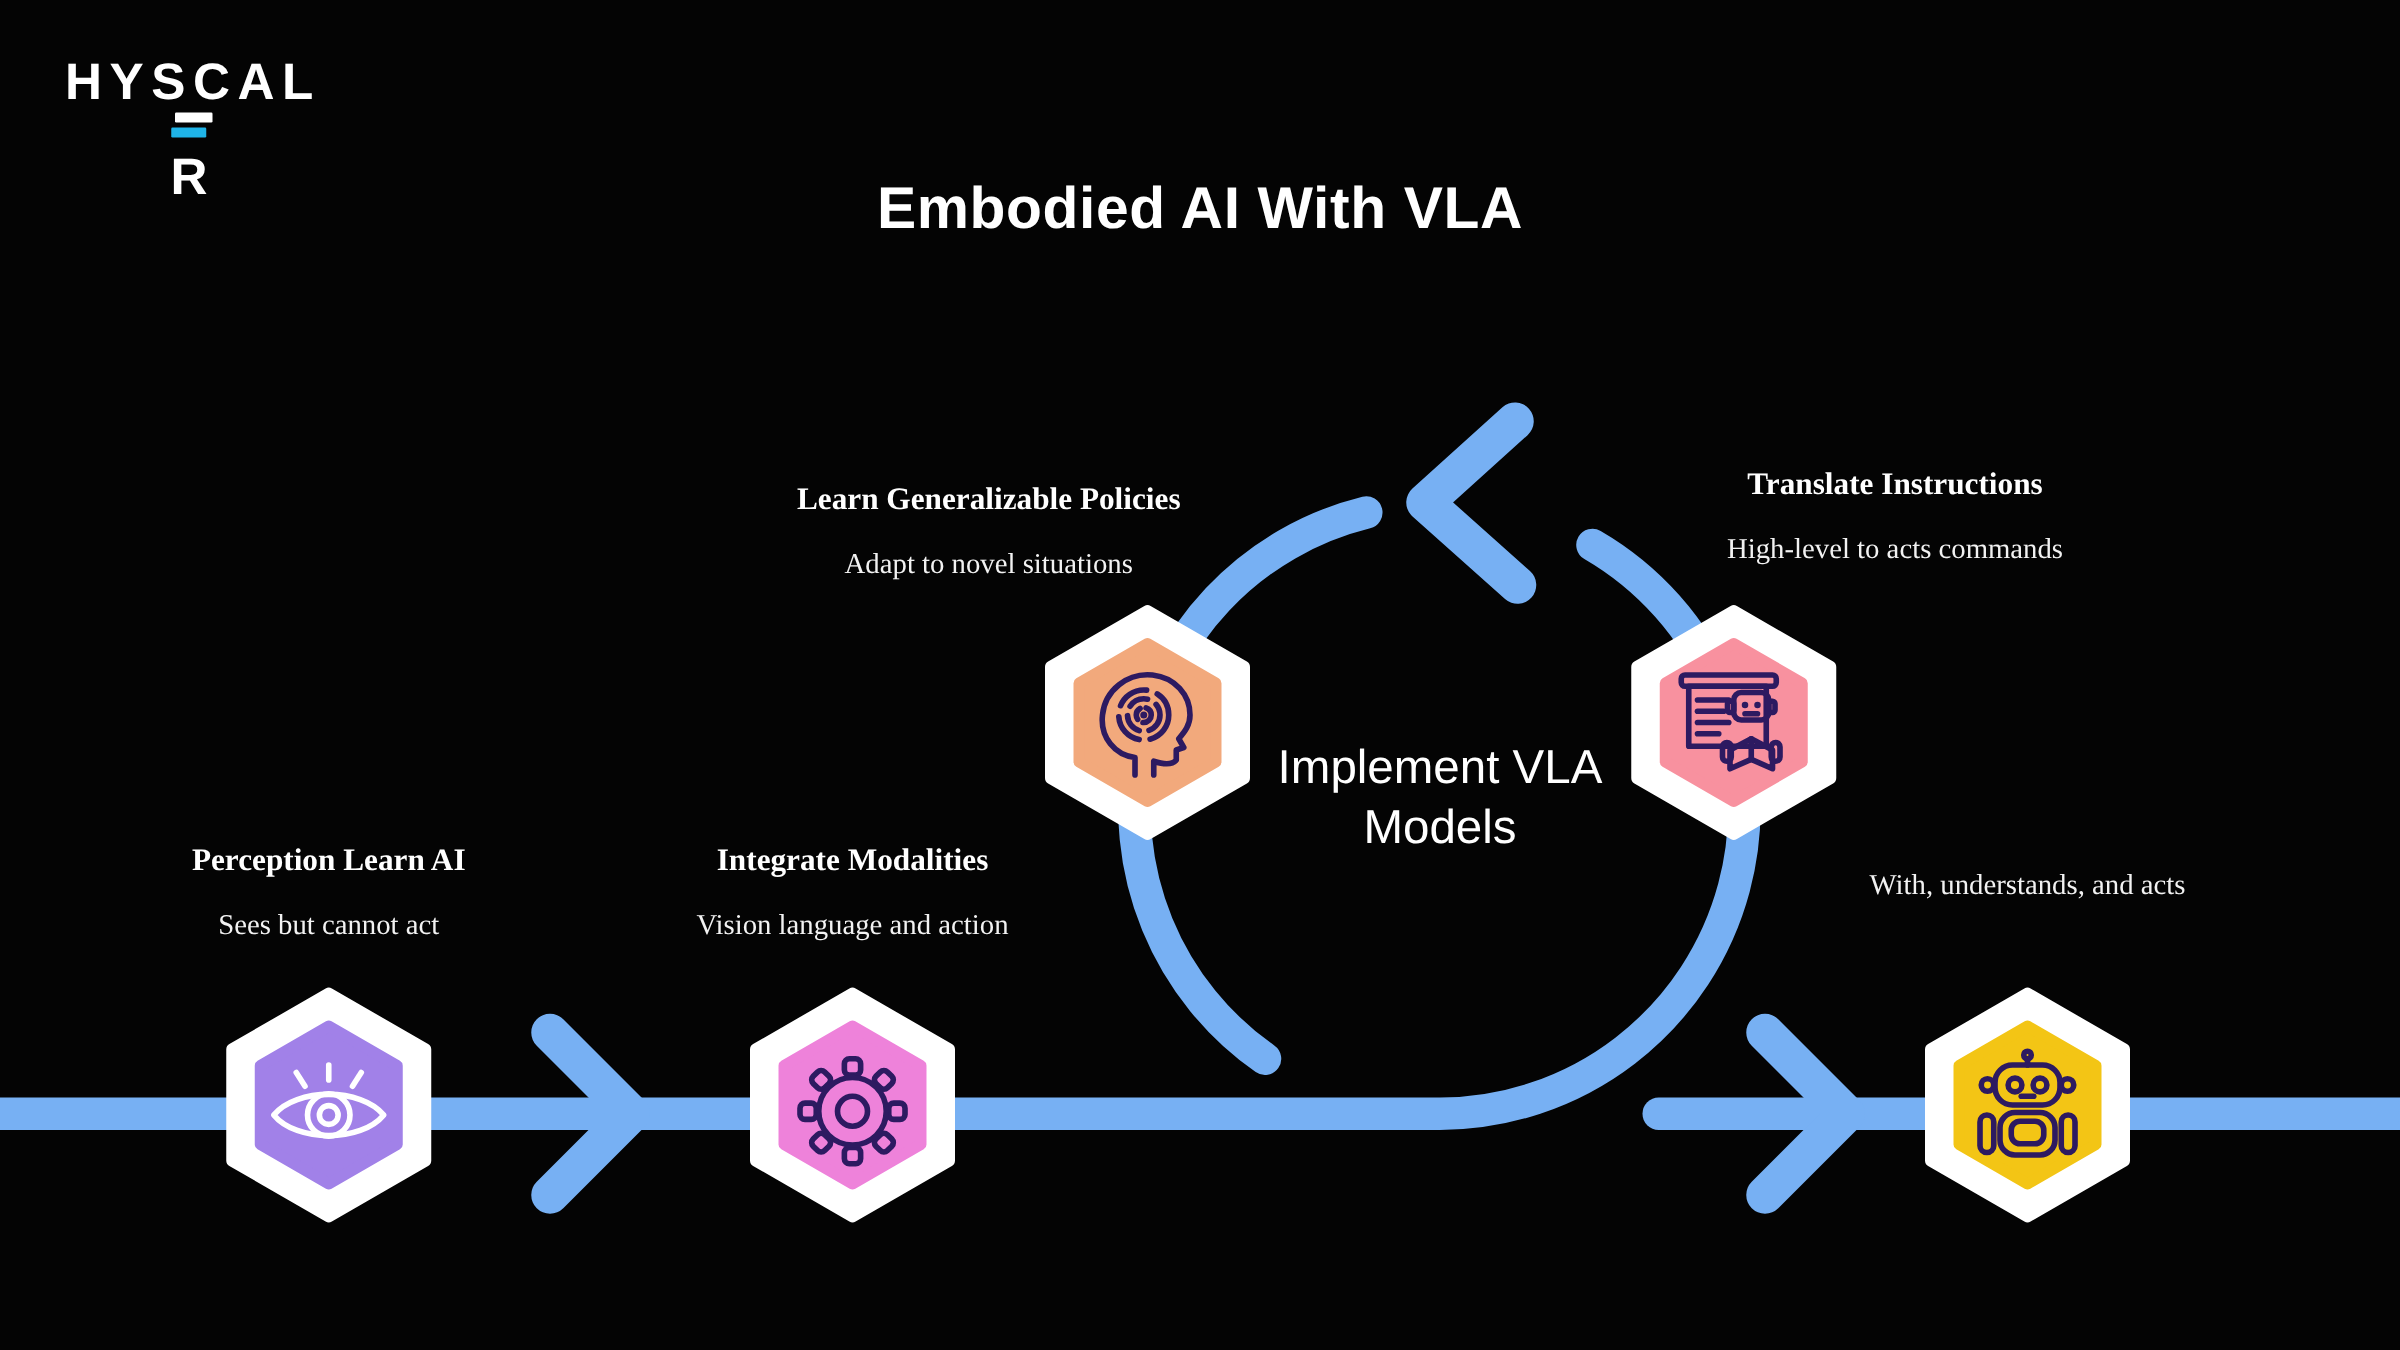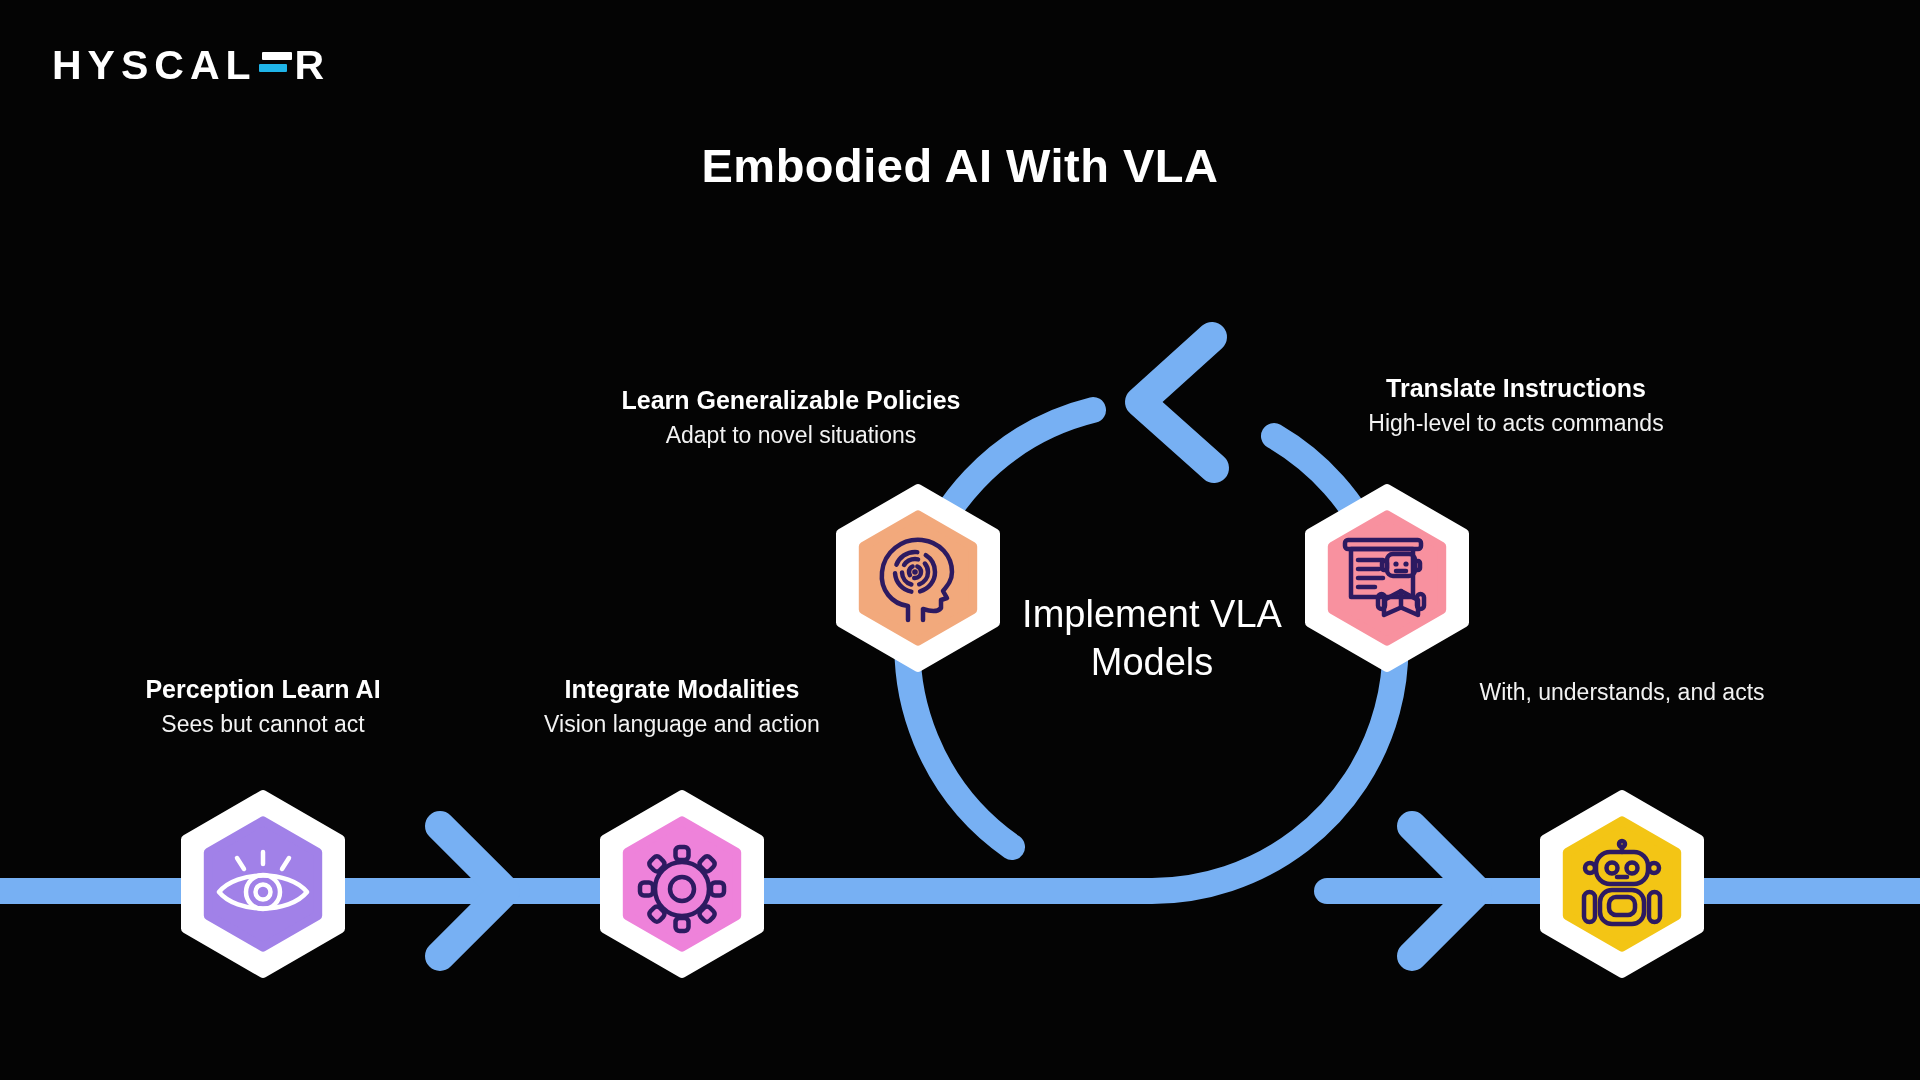--- a/index.html
+++ b/index.html
@@ -3,21 +3,21 @@
 <meta charset="utf-8">
 <style>
   * { margin: 0; padding: 0; box-sizing: border-box; }
   html, body { width: 1920px; height: 1080px; background: #040404; overflow: hidden; }
   body { font-family: "Liberation Sans", sans-serif; position: relative; color: #fff; }
 
   .canvas { position: absolute; inset: 0; width: 1920px; height: 1080px; }
 
   
   .logo { position: absolute; left: 52px; top: 42px; display: flex; align-items: center;
-          font-weight: 700; font-size: 41px; letter-spacing: 6px; color: #ffffff; }
+          font-weight: 700; font-size: 41px; letter-spacing: 6px; color: #ffffff; flex-direction: column; }
   .logo-e { display: inline-flex; flex-direction: column; width: 31px; height: 29px;
             margin: 0 5px 0 2px; position: relative; top: 1px; }
   .logo-e .bar { height: 8px; border-radius: 1px; }
   .logo-e .bar-top { background: #ffffff; width: 30px; margin-left: 3px; }
   .logo-e .bar-mid { background: #1fb4e8; width: 28px; margin-top: 4px; }
 
   
   .page-title { position: absolute; left: 0; top: 138px; width: 1920px; text-align: center;
                 font-size: 47px; font-weight: 700; color: #ffffff; letter-spacing: 0.5px; }
 
@@ -26,23 +26,23 @@
   .flow-stroke { fill: none; stroke: #77b0f3; stroke-linecap: round; stroke-linejoin: round; }
 
   
   .hex { position: absolute; width: 176px; height: 200px; z-index: 2; }
   .hex-outer { fill: #ffffff; stroke: #ffffff; stroke-width: 10; stroke-linejoin: round; }
   .hex-inner { stroke-width: 9; stroke-linejoin: round; }
   .icon-dark { fill: none; stroke: #2d1a61; stroke-width: 4.5; stroke-linecap: round; stroke-linejoin: round; }
   .icon-white { fill: none; stroke: #ffffff; stroke-width: 4.5; stroke-linecap: round; stroke-linejoin: round; }
 
   
-  .step-label { position: absolute; width: 520px; text-align: center; z-index: 3; }
+  .step-label { position: absolute; width: 520px; text-align: center; z-index: 3; font-family: Liberation Serif, serif; }
   .step-label h3 { font-size: 25px; font-weight: 700; color: #ffffff; line-height: 32px; }
-  .step-label p  { font-size: 23px; font-weight: 400; color: #f2f2f2; line-height: 30px; margin-top: 4px; }
+  .step-label p  { font-size: 23px; font-weight: 400; color: #f2f2f2; line-height: 30px; margin-top: 20px; }
 
   .center-label { position: absolute; left: 972px; top: 590px; width: 360px; z-index: 3;
                   text-align: center; font-size: 38px; font-weight: 400; line-height: 48px; color: #ffffff; }
 </style>
 </head>
 <body>
 
 <div class="canvas">
 
   <div class="logo">

